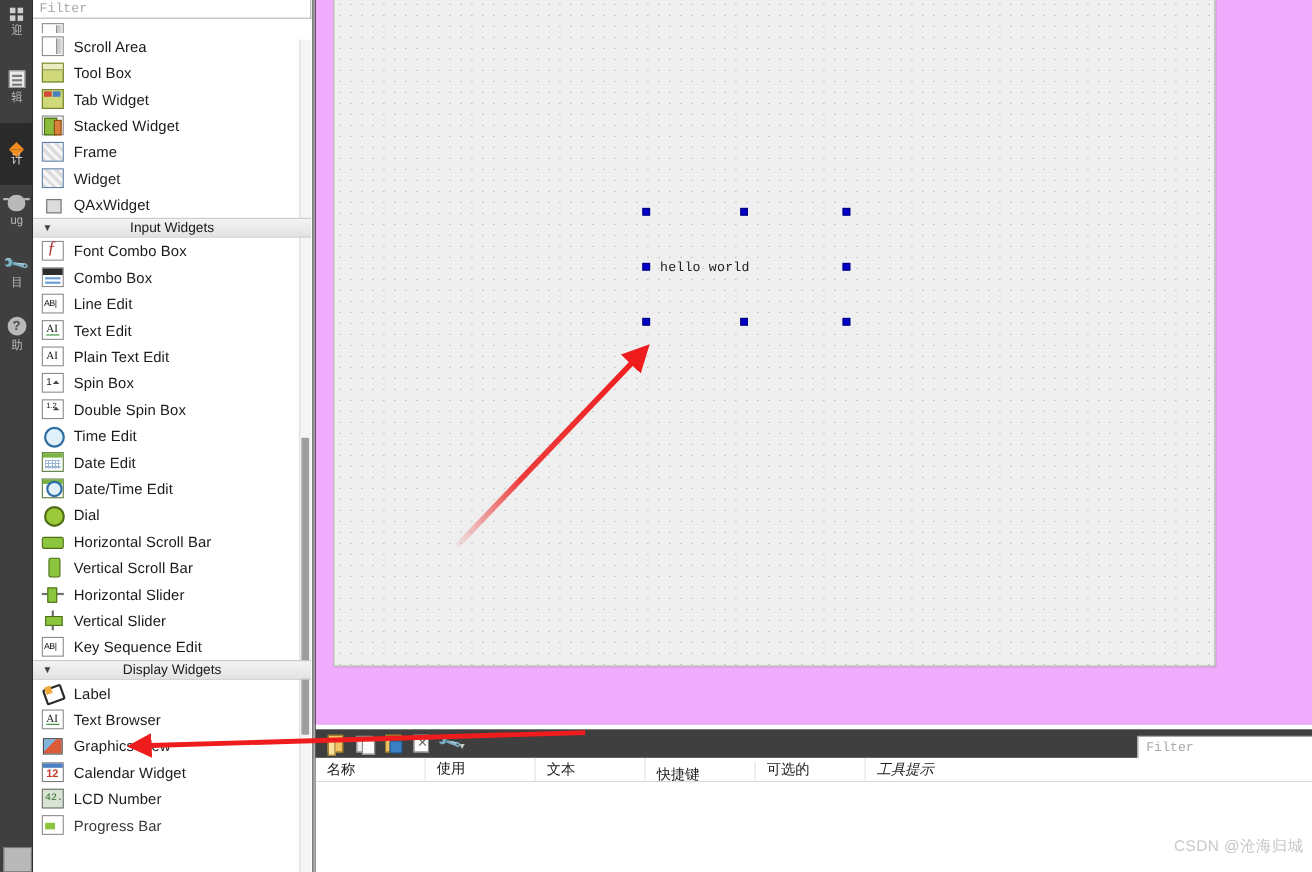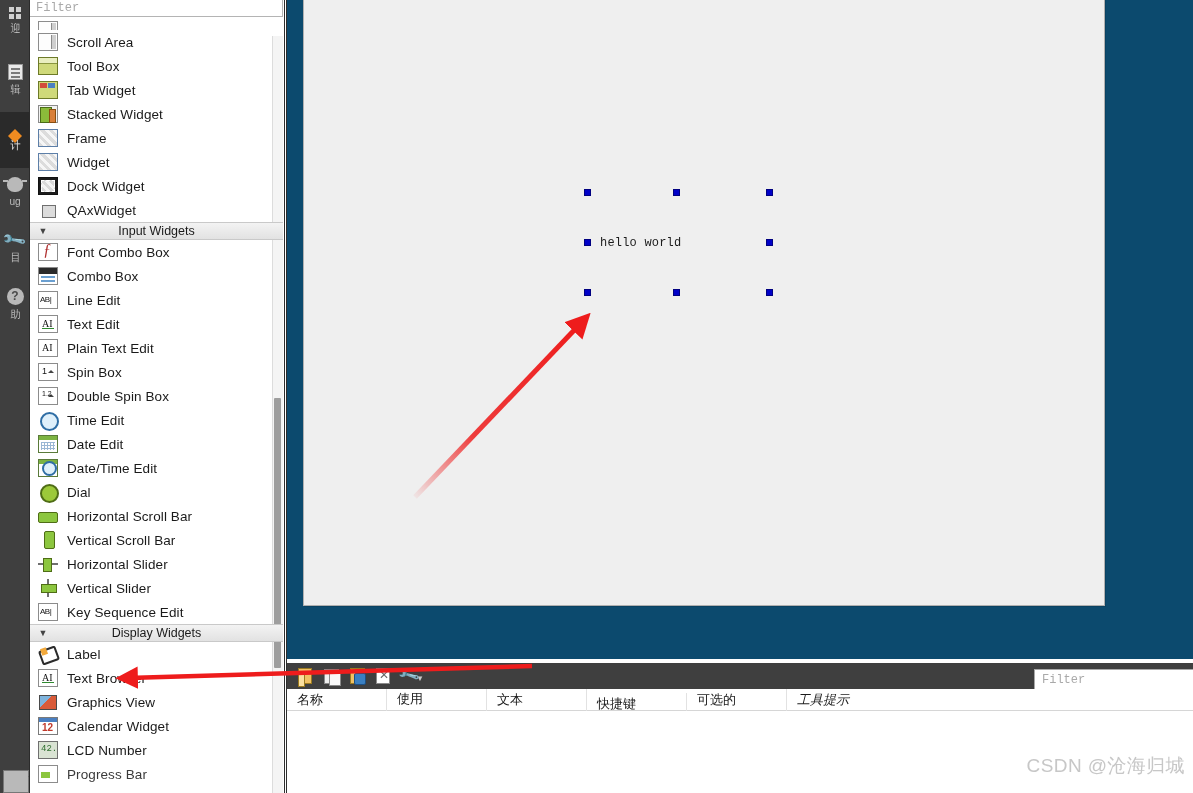--- a/index.html
+++ b/index.html
@@ -225,21 +225,21 @@
   .wb-scroll-track {
     position: absolute; right: 0px; top: 18px;
     width: 11px; bottom: 0px;
     background: #f4f4f4; border-left: 1px solid #dcdcdc;
   }
 
   
   .canvas-outer {
     position: absolute; left: 286px; top: 0;
     width: 907px; height: 659px;
-    background: #0c4a6e;
+    background: #f0abfc;
     border-left: 1px solid #2e2e2e;
   }
   .form {
     position: absolute; left: 16px; top: -1px;
     width: 802px; height: 607px;
     background-color: #efefef;
     background-image: radial-gradient(#9b9b9b 0.6px, transparent 0.7px);
     background-size: 10px 10px;
     background-position: 0 0;
     border: 1px solid #b0b0b0;
@@ -323,21 +323,21 @@
   }
   .ae-body {
     position: absolute; left: 0; top: 52px;
     width: 907px; bottom: 0;
     background: #ffffff;
   }
 
   
   .watermark {
     position: absolute; right: 8px; bottom: 14px;
-    font-size: 19px; color: #c7c7c7;
+    font-size: 14px; color: #c7c7c7;
     letter-spacing: 0.4px;
     user-select: none;
   }
 
   
   .stray-btn {
     position: absolute; left: 3px; top: 770px;
     width: 26px; height: 23px;
     background: #b9b9b9; border: 1px solid #777;
   }
@@ -419,24 +419,20 @@
         <span class="ic ic-stacked"></span>
         <span class="lbl">Stacked Widget</span>
       </div>
       <div class="wb-row">
         <span class="ic ic-hatch"></span>
         <span class="lbl">Frame</span>
       </div>
       <div class="wb-row">
         <span class="ic ic-hatch"></span>
         <span class="lbl">Widget</span>
-      </div>
-      <div class="wb-row">
-        <span class="ic ic-dock"></span>
-        <span class="lbl">Dock Widget</span>
       </div>
       <div class="wb-row">
         <span class="ic ic-ax"></span>
         <span class="lbl">QAxWidget</span>
       </div>
 
       <div class="wb-group">
         <span class="chev">▼</span>
         <span class="gname">Input Widgets</span>
       </div>

